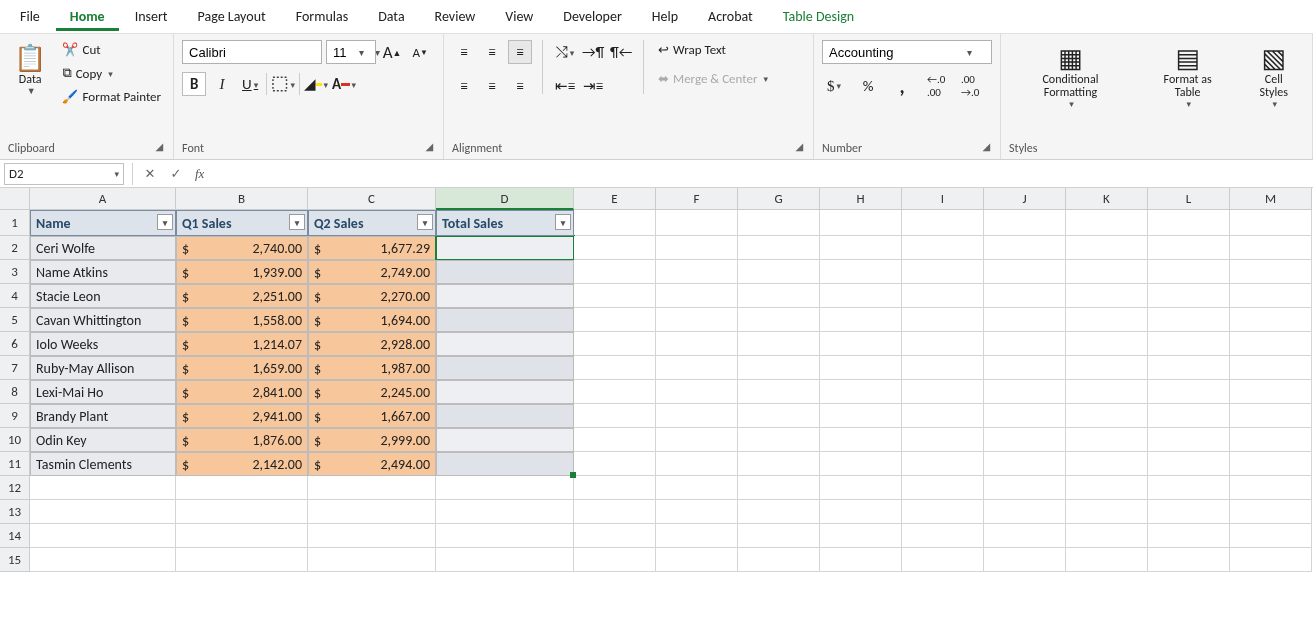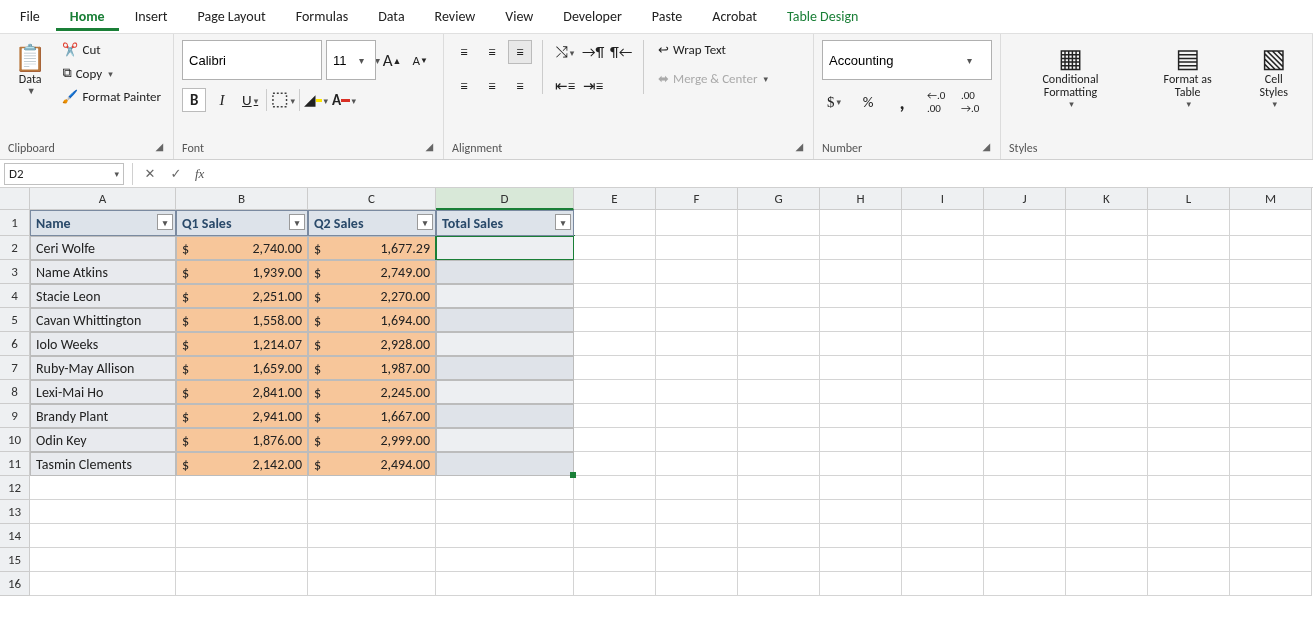--- a/index.html
+++ b/index.html
@@ -95,21 +95,21 @@
     padding: 2px 4px;
     cursor: pointer;
     font-size: 13px;
   }
 
   .combo {
     display: flex;
     align-items: center;
     background: #fff;
     border: 1px solid #b0b0b0;
-    height: 40px;
+    height: 24px;
     font-size: 13px;
   }
   .combo input {
     border: none;
     outline: none;
     padding: 0 6px;
     font-size: 13px;
     background: transparent;
   }
   .combo .caret { padding: 0 4px; color: #555; font-size: 10px; cursor:pointer; }
@@ -242,21 +242,21 @@
 <div class="menubar" id="menubar">
     <div class="menu-item">File</div>
     <div class="menu-item active">Home</div>
     <div class="menu-item">Insert</div>
     <div class="menu-item">Page Layout</div>
     <div class="menu-item">Formulas</div>
     <div class="menu-item">Data</div>
     <div class="menu-item">Review</div>
     <div class="menu-item">View</div>
     <div class="menu-item">Developer</div>
-    <div class="menu-item">Paste</div>
+    <div class="menu-item">Help</div>
     <div class="menu-item">Acrobat</div>
     <div class="menu-item table-design">Table Design</div>
   </div>
 
 <div class="ribbon">
 
   <div class="ribbon-group">
     <div class="ribbon-group-body">
       <div class="big-btn">
         <span class="icon-lg">📋</span>
@@ -760,31 +760,15 @@
           <div class="cell" style="width: 82px;"></div>
           <div class="cell" style="width: 82px;"></div>
           <div class="cell" style="width: 82px;"></div>
           <div class="cell" style="width: 82px;"></div>
           <div class="cell" style="width: 82px;"></div>
           <div class="cell" style="width: 82px;"></div>
           <div class="cell" style="width: 82px;"></div>
           <div class="cell" style="width: 82px;"></div>
           <div class="cell" style="width: 82px;"></div>
         </div>
-        <div class="row">
-          <div class="row-header" style="height: 24px;">16</div>
-          <div class="cell" style="width: 146px;"></div>
-          <div class="cell" style="width: 132px;"></div>
-          <div class="cell" style="width: 128px;"></div>
-          <div class="cell" style="width: 138px;"></div>
-          <div class="cell" style="width: 82px;"></div>
-          <div class="cell" style="width: 82px;"></div>
-          <div class="cell" style="width: 82px;"></div>
-          <div class="cell" style="width: 82px;"></div>
-          <div class="cell" style="width: 82px;"></div>
-          <div class="cell" style="width: 82px;"></div>
-          <div class="cell" style="width: 82px;"></div>
-          <div class="cell" style="width: 82px;"></div>
-          <div class="cell" style="width: 82px;"></div>
-        </div>
       </div>
   </div>
 </div>
 
 </body></html>

